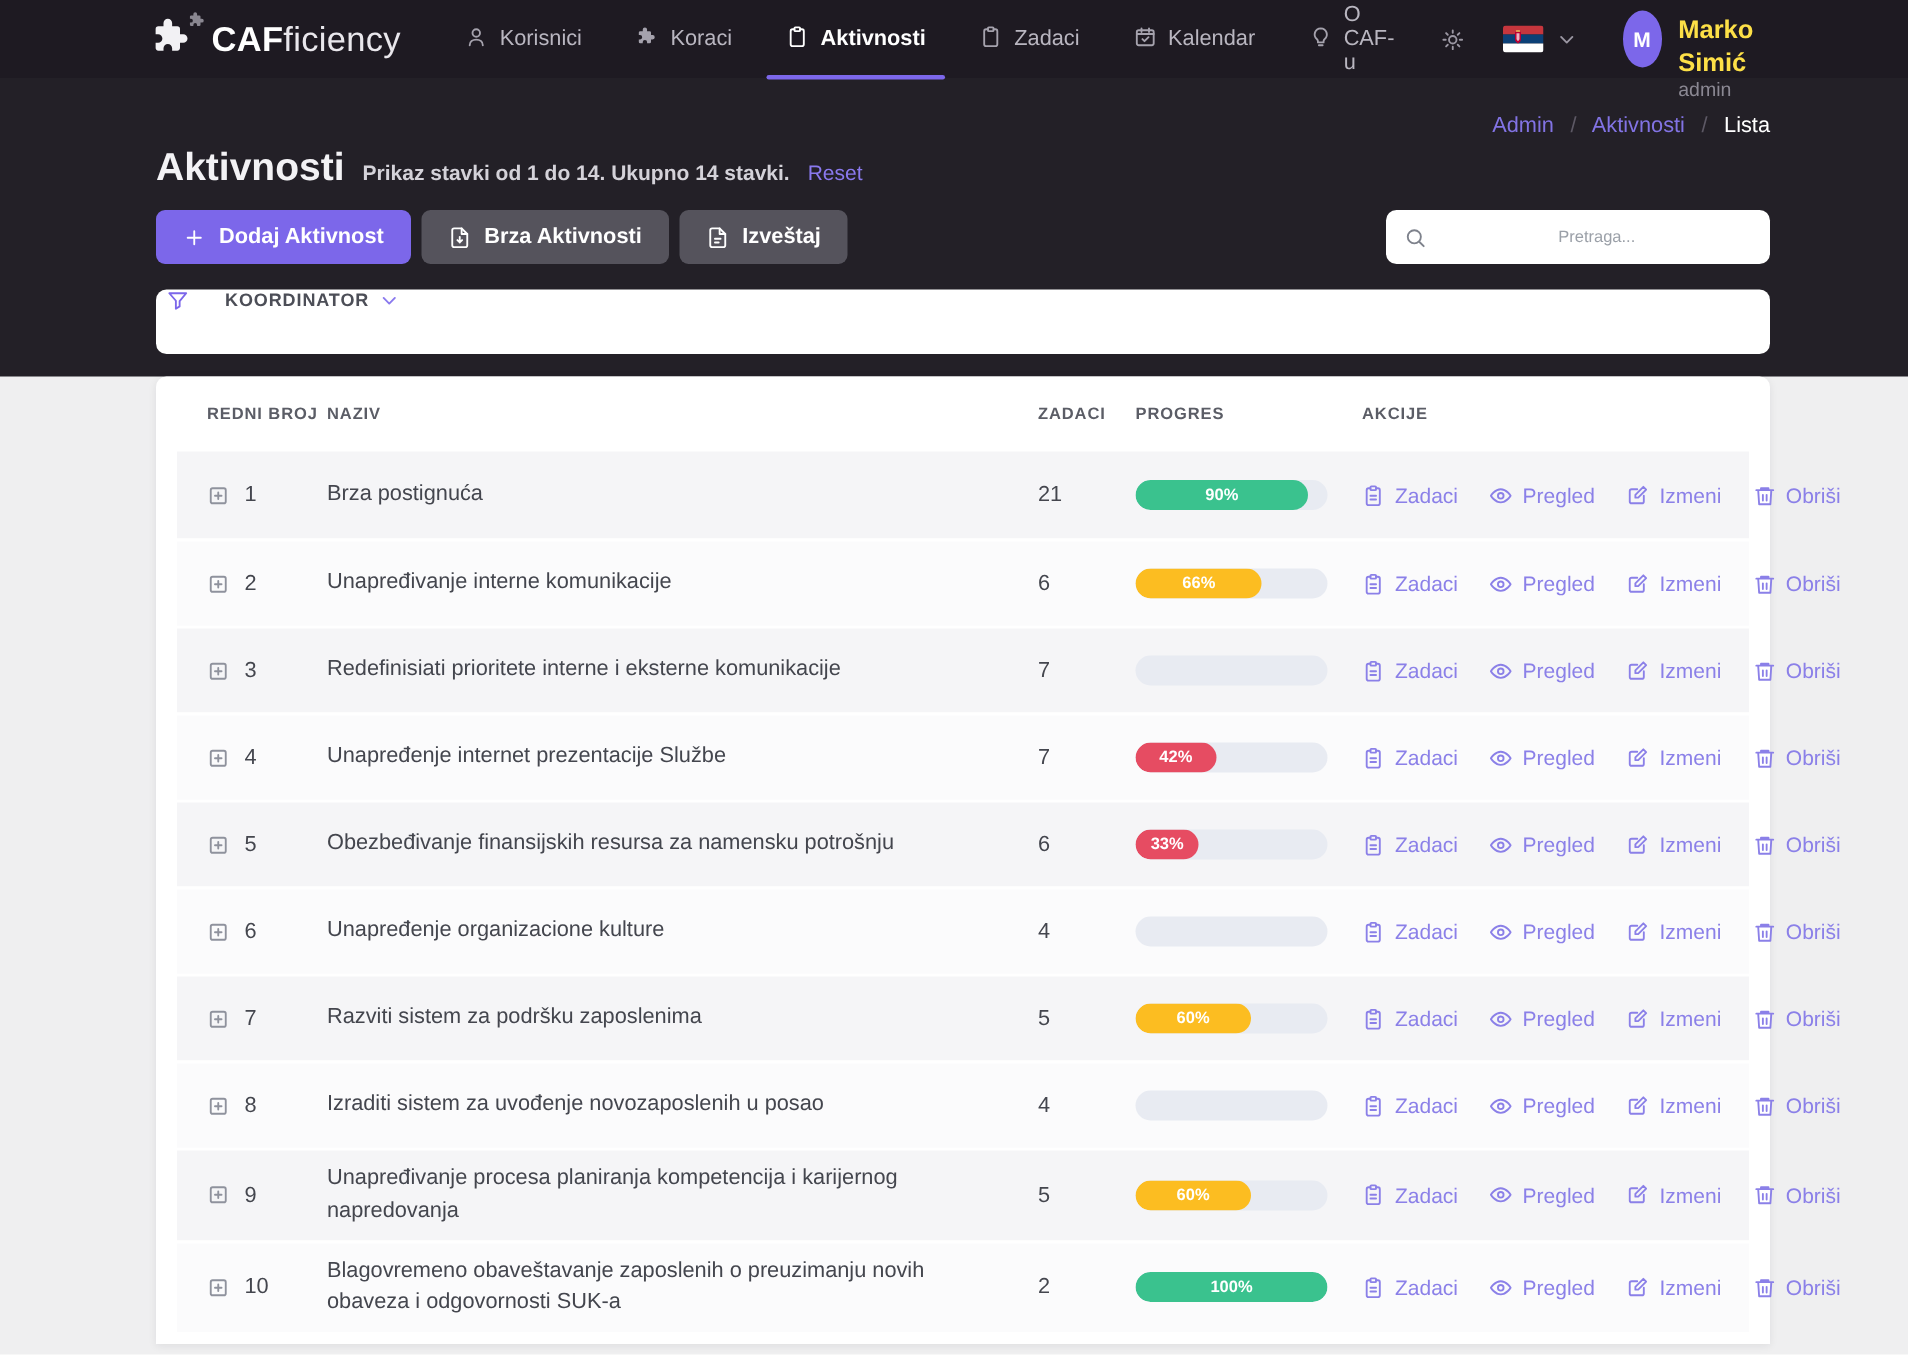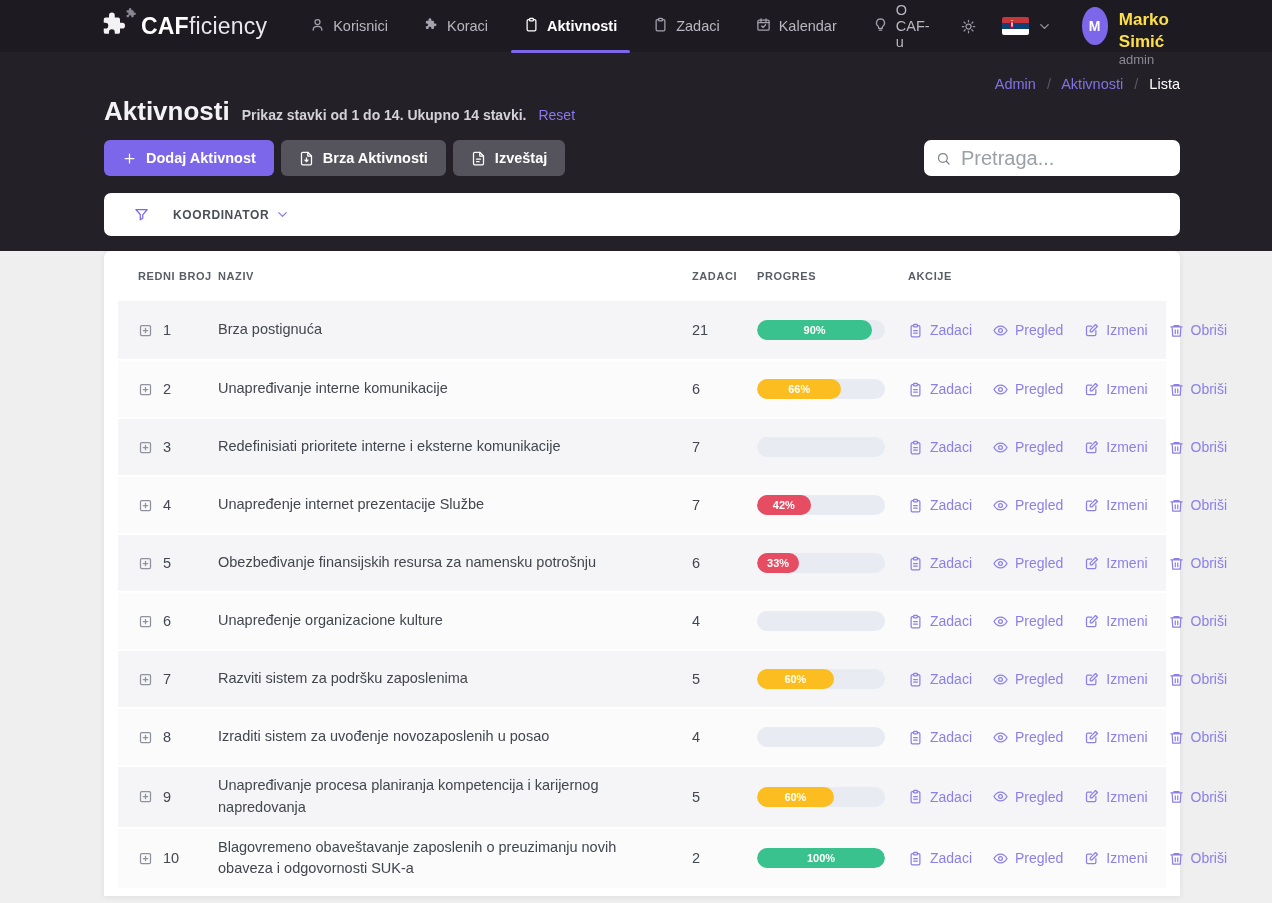--- a/index.html
+++ b/index.html
@@ -44,24 +44,24 @@
   .page-sub { color:#d4d2d9; font-size:14px; font-weight:bold; }
   .reset-link { color:#8a79ee; font-size:14px; cursor:pointer; }
 
   .toolbar-row { display:flex; align-items:center; margin-top:13px; }
   .btn { height:36px; border:none; border-radius:6px; display:inline-flex; align-items:center; gap:9px; padding:0 18px; font-family:inherit; font-size:14.5px; font-weight:bold; color:#fff; cursor:pointer; }
   .btn .ic { display:flex; }
   .btn-primary { background:#7c67ea; }
   .btn-dark { background:#55535c; margin-left:7px; }
   .search-box { margin-left:auto; width:256px; height:36px; background:#fff; border-radius:7px; display:flex; align-items:center; padding:0 12px; gap:10px; }
   .search-box .ic { color:#7e828c; display:flex; }
-  .search-box input { border:none; outline:none; flex:1; font-family:inherit; font-size:20px; color:#3f414a; background:transparent; }
+  .search-box input { border:none; outline:none; flex:1; font-family:inherit; font-size:11px; color:#3f414a; background:transparent;text-align:center; }
   .search-box input::placeholder { color:#9ba0a8; }
 
-  .filter-bar { margin-top:17px; background:#ffffff; border-radius:7px; height:43px; display:flex; align-items:center; padding:0 30px; cursor:pointer; }
+  .filter-bar { margin-top:17px; background:#ffffff; border-radius:7px; height:43px; display:flex; padding:0 7px; cursor:pointer; }
   .filter-bar .funnel { color:#7c67ea; display:flex; margin-right:24px; }
   .filter-label { font-size:12px; font-weight:bold; letter-spacing:.6px; color:#4c4e57; }
   .filter-bar .chev { color:#8a79ee; display:flex; margin-left:6px; }
 
   
   .content { padding:0 92px 0 104px; }
   .table-card { background:#ffffff; border-radius:7px 7px 0 0; box-shadow:0 1px 6px rgba(30,26,34,.08); min-height:645px; padding:0 14px; }
   .thead { display:flex; align-items:center; height:50px; font-size:11px; font-weight:bold; letter-spacing:.6px; color:#5b5d66; }
   .c { flex:0 0 auto; }
   .c1 { width:80px;margin-left:20px; }

